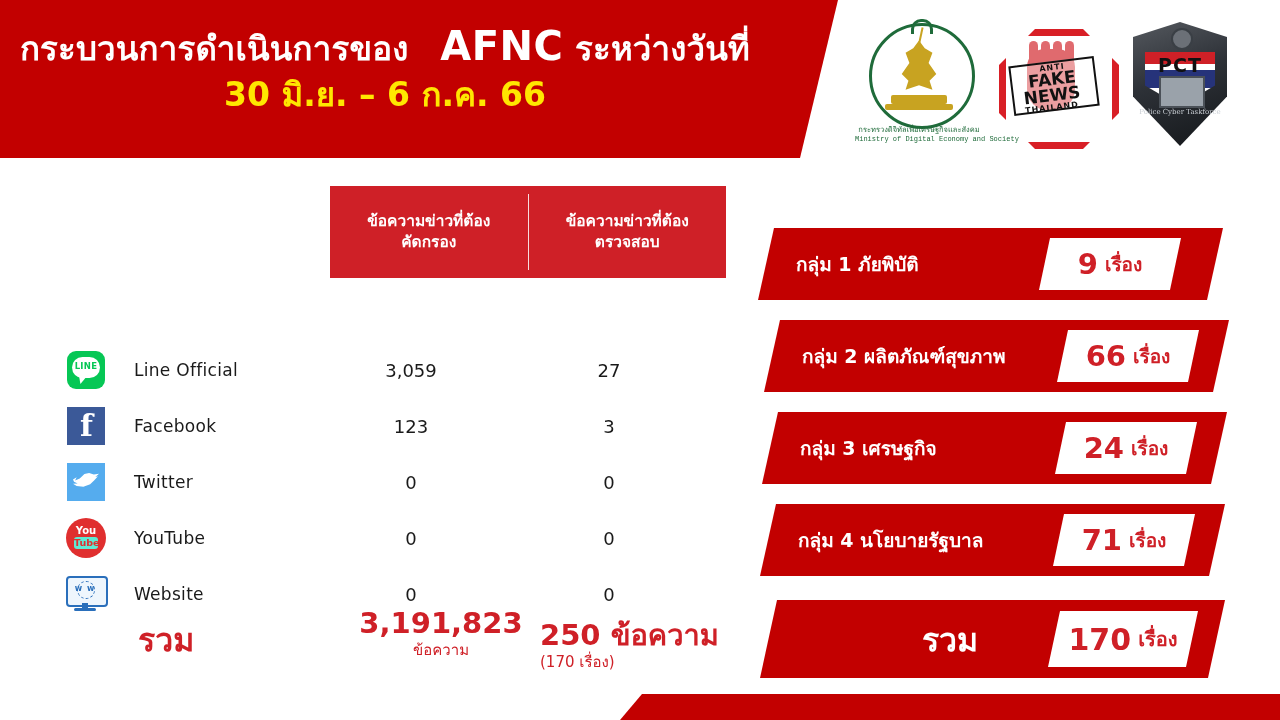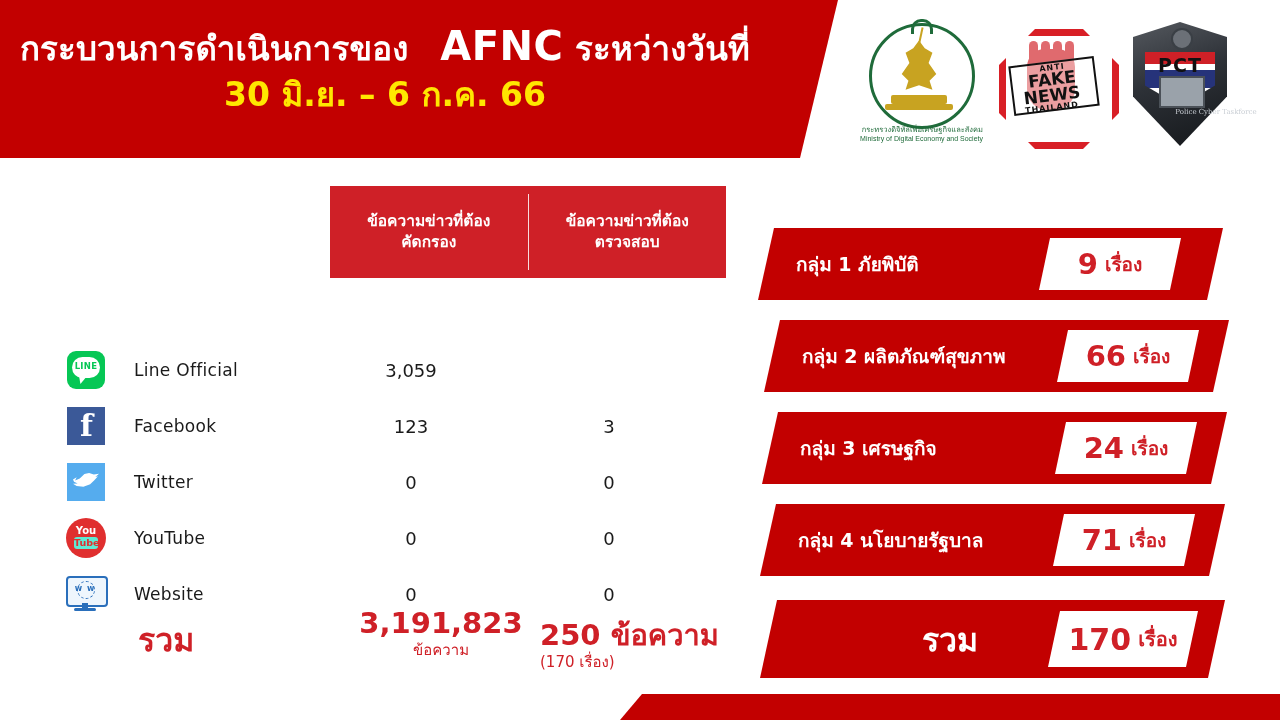--- a/index.html
+++ b/index.html
@@ -55,22 +55,22 @@
   }
   #logo-mdes .pedestal2{
     position:absolute;left:30px;top:85px;width:68px;height:6px;
     background:#c8a321;border-radius:2px;
   }
   #logo-mdes .curl{
     position:absolute;left:56px;top:0px;width:16px;height:12px;
     border:3px solid #1f6b3a;border-bottom:none;border-radius:10px 10px 0 0;
   }
   #logo-mdes .arc-th,#logo-mdes .arc-en{
-    position:absolute;left:0;width:128px;text-align:right;
-    color:#1f6b3a;font-family:Liberation Sans, sans-serif;
+    position:absolute;left:0;width:128px;text-align:center;
+    color:#1f6b3a;font-family:Liberation Mono, monospace;
     font-size:7.5px;white-space:nowrap;
   }
   #logo-mdes .arc-th{top:104px;}
   #logo-mdes .arc-en{top:116px;font-size:7px;}
 
   
   #logo-afn{width:118px;height:130px;}
   #logo-afn .oct{
     position:absolute;left:6px;top:8px;width:106px;height:106px;
     background:#ffffff;border:7px solid #d81f26;
@@ -126,21 +126,21 @@
   #logo-pct .chip{
     position:absolute;left:38px;top:60px;width:42px;height:28px;
     background:#9aa2aa;border:2px solid #4b5158;
   }
   #logo-pct .knob{
     position:absolute;left:50px;top:12px;width:18px;height:18px;
     border-radius:50%;background:#6b7077;border:2px solid #3a3f45;
   }
   #logo-pct .cap{
     position:absolute;left:12px;top:92px;width:94px;text-align:center;
-    font-size:7px;color:#c9ced4;font-family:"DejaVu Serif","Liberation Serif",serif;margin-left:36px;
+    font-size:7px;color:#c9ced4;font-family:"DejaVu Serif","Liberation Serif",serif;
   }
 
   
   #stats-table{position:absolute;left:0;top:158px;width:760px;height:540px;}
 
   #table-head{
     position:absolute;left:330px;top:28px;width:396px;height:92px;
     background:#cf2027;display:flex;
   }
   .th-cell{
@@ -388,20 +388,21 @@
   <div class="trow" style="top:184px">
     <div class="t-icon">
       <div class="ic ic-line">
         <div class="bubble"></div>
           <div class="btail"></div>
           <div class="ltxt">LINE</div>
       </div>
     </div>
     <div class="t-label">Line  Official</div>
     <div class="t-num">3,059</div>
+    <div class="t-num">27</div>
   </div>
 
   <div class="trow" style="top:240px">
     <div class="t-icon">
       <div class="ic ic-fb">
           <div class="f">f</div>
         </div>
     </div>
     <div class="t-label">Facebook</div>
     <div class="t-num">123</div>

